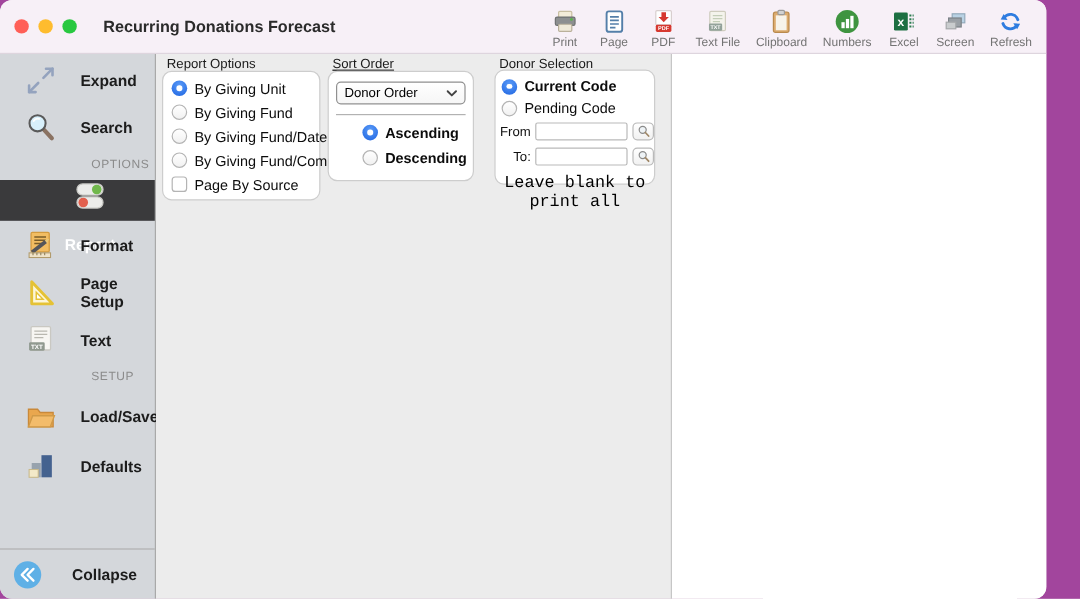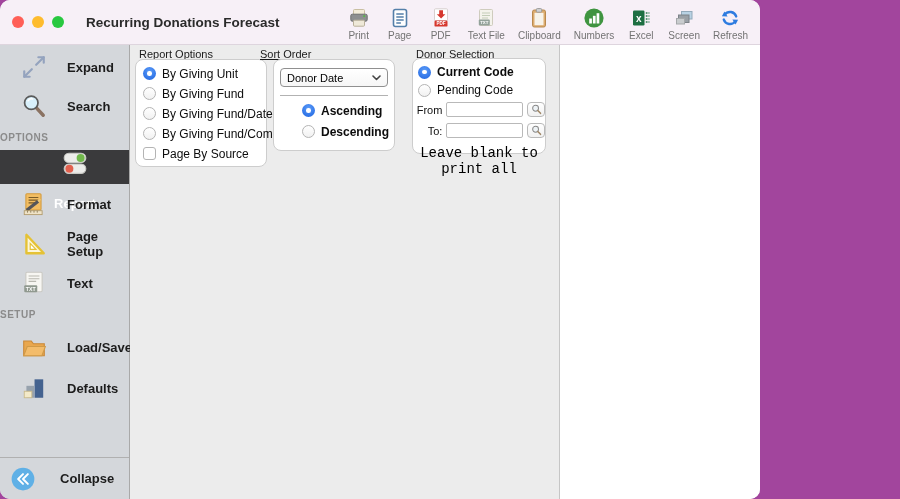--- a/index.html
+++ b/index.html
@@ -1,39 +1,39 @@
 <!DOCTYPE html>
 <html><head>
 <meta charset="utf-8">
 <style>
   * { margin:0; padding:0; box-sizing:border-box; }
   html,body { width:900px; height:499px; }
   body { background:#a2459d; font-family:"Liberation Sans", sans-serif; overflow:hidden; }
-  .window { position:absolute; inset:0; width:760px; height:499px; border-radius:10px; overflow:hidden; background:#ececec; }
+  .window { position:absolute; inset:0; width:872px; height:499px; border-radius:10px; overflow:hidden; background:#ececec; }
 
   
   .titlebar { height:45px; background:#f7f0f7; border-bottom:1px solid #ded5de; display:flex; align-items:center; }
   .lights { display:flex; gap:8px; margin-left:12px; }
   .light { width:12px; height:12px; border-radius:50%; }
   .light.red { background:#ff5f57; }
   .light.yellow { background:#febc2e; }
   .light.green { background:#28c840; }
   .win-title { margin-left:22px; font-size:13.5px; font-weight:bold; color:#2b2b2b; }
   .toolbar { margin-left:auto; display:flex; align-items:flex-start; gap:13px; padding:3px 12px 0 0; }
   .tb-item { display:flex; flex-direction:column; align-items:center; min-width:28px; cursor:default; }
   .tb-item svg { width:22px; height:22px; }
   .tb-label { font-size:10px; color:#737373; margin-top:1px; white-space:nowrap; }
 
   
   .main { display:flex; height:454px; }
   .sidebar { width:130px; background:#d4d7db; border-right:1px solid #a9a9a9; display:flex; flex-direction:column; padding-top:2px; }
   .sb-item { height:38px; display:flex; align-items:center; gap:20px; padding-left:21px; font-weight:bold; font-size:13px; color:#1c1c1c; cursor:default; }
   .sb-item svg { width:26px; height:26px; flex:none; }
   .sb-item.selected { background:#3a3a3c; color:#fff; }
-  .sb-header { font-size:10px; font-weight:bold; color:#8b8b8b; letter-spacing:.5px; height:25px; display:flex; align-items:center; }
+  .sb-header { padding-left:46px; font-size:10px; font-weight:normal; color:#8b8b8b; letter-spacing:.5px; height:25px; display:flex; align-items:center;margin-left:30px; }
   .h40 { height:40px; } .h34 { height:34px;flex-direction:column; } .h42 { height:42px; }
   .collapse-row { margin-top:auto; border-top:1px solid #b0b0b0; height:42px; display:flex; align-items:center; gap:24px; padding-left:10px; font-weight:bold; font-size:13px; color:#1c1c1c; }
   .collapse-row svg { width:26px; height:26px; }
 
   .content { width:430px; background:#ececec; position:relative; border-right:1px solid #c6c6c6; }
   .preview { flex:1; background:#ffffff; }
 
   
   .panel-label { position:absolute; font-size:11px; color:#1a1a1a; }
   .panel-box { position:absolute; background:#fff; border:1px solid #cdcdcd; border-radius:8px; }
@@ -254,24 +254,24 @@
         <div class="opt-row">
           <span class="radio"></span>
           <span>By Giving Fund/Comp</span>
         </div>
         <div class="opt-row">
           <span class="checkbox"></span>
           <span>Page By Source</span>
         </div>
       </div>
 
-      <div class="panel-label" style="left:130px; top:3px;text-decoration:underline;">Sort Order</div>
+      <div class="panel-label" style="left:147px; top:3px;text-decoration:underline;">Sort Order</div>
       <div class="panel-box" style="left:143px; top:14px; width:122px; height:92px;">
         <div class="dropdown">
-          <span>Donor Date</span>
+          <span>Donor Order</span>
           <svg width="9" height="6" viewBox="0 0 9 6">
             <path d="M1 1 L4.5 4.5 L8 1" fill="none" stroke="#444" stroke-width="1.6" stroke-linecap="round" stroke-linejoin="round"></path>
           </svg>
         </div>
         <div class="so-divider"></div>
         <div class="opt-row" style="padding-left:28px; margin-top:8px; height:21px;">
           <span class="radio on"></span>
           <span style="font-weight:bold;">Ascending</span>
         </div>
         <div class="opt-row" style="padding-left:28px; height:21px;">

